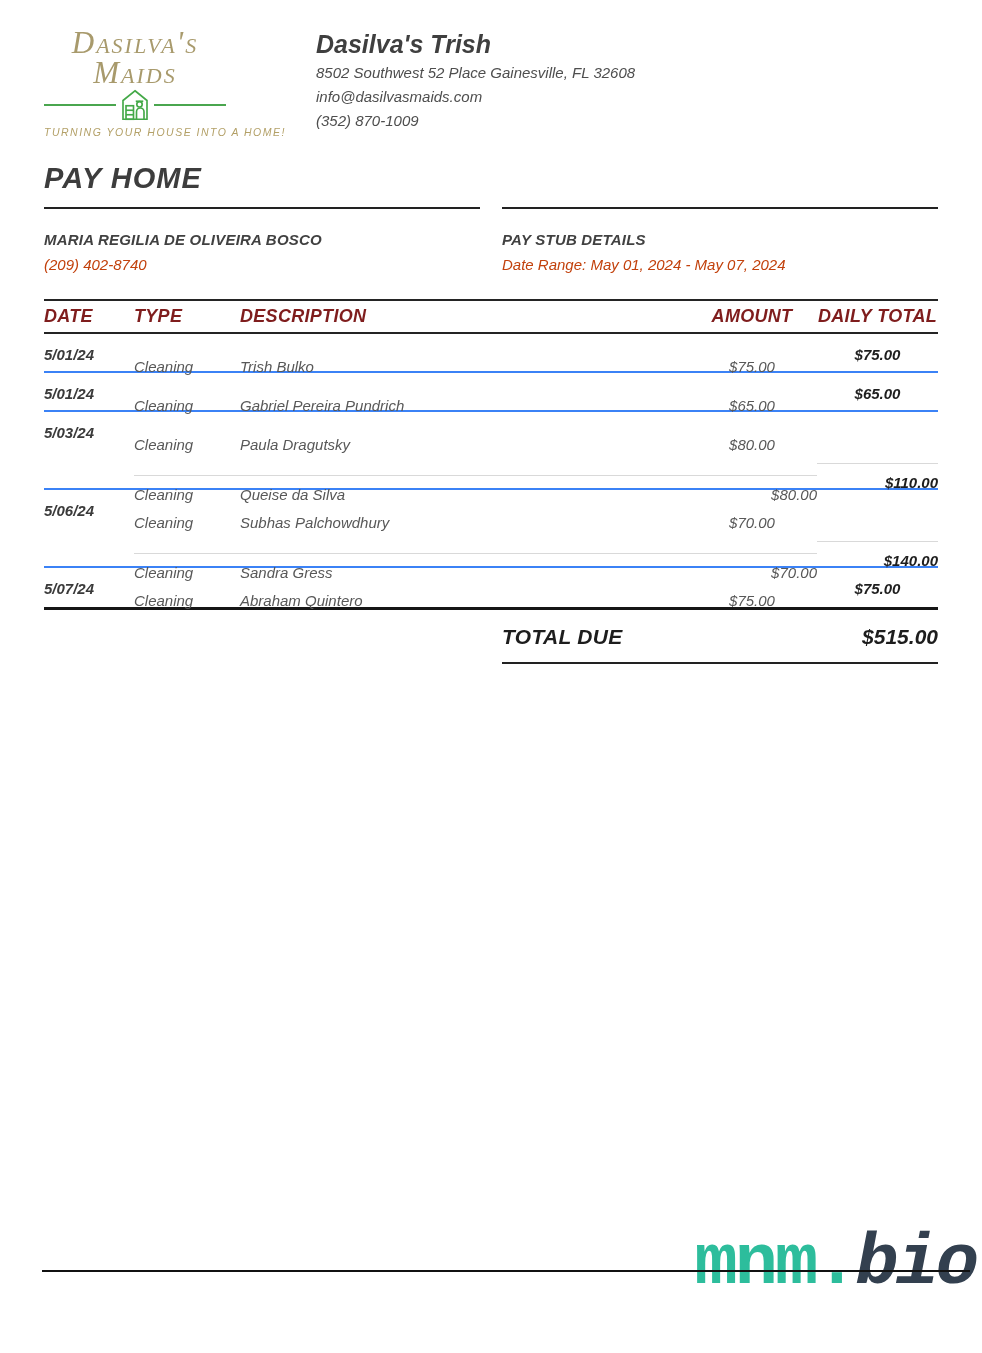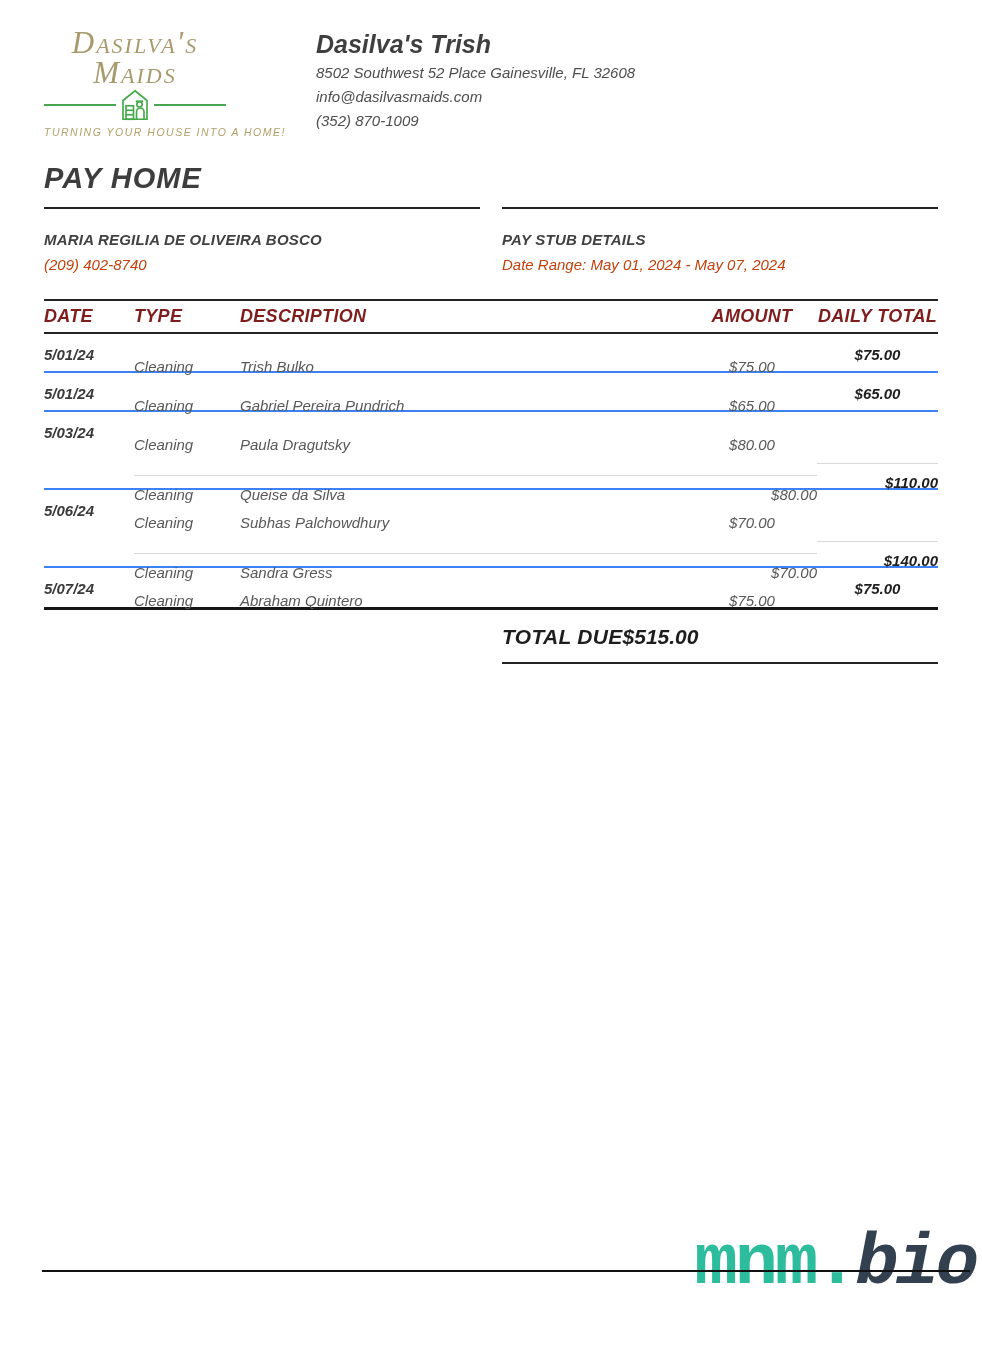--- a/index.html
+++ b/index.html
@@ -71,21 +71,21 @@
   .c-date { font-weight: bold; color: #3a3a3a; }
   .c-type, .c-desc, .c-amount { color: #585858; margin-top: 24px; }
   .num { text-align: center; }
   .c-total { font-weight: bold; color: #1e1e1e; }
 
   
   .total-row { display: flex; margin-top: 0; }
   .total-spacer { width: 458px; }
   .total-box {
     flex: 1;
-    display: flex; align-items: center;
+    display: flex; justify-content: space-between; align-items: center;
     padding: 15px 0 13px 0;
     border-bottom: 2px solid #222;
   }
   .total-label { font-size: 21px; font-weight: bold; color: #1d1d1d; letter-spacing: 0.3px; }
   .total-amount { font-size: 21px; font-weight: bold; color: #1d1d1d; }
 
   
   .footer-line {
     position: absolute;
     left: 42px; width: 928px; height: 2px;

